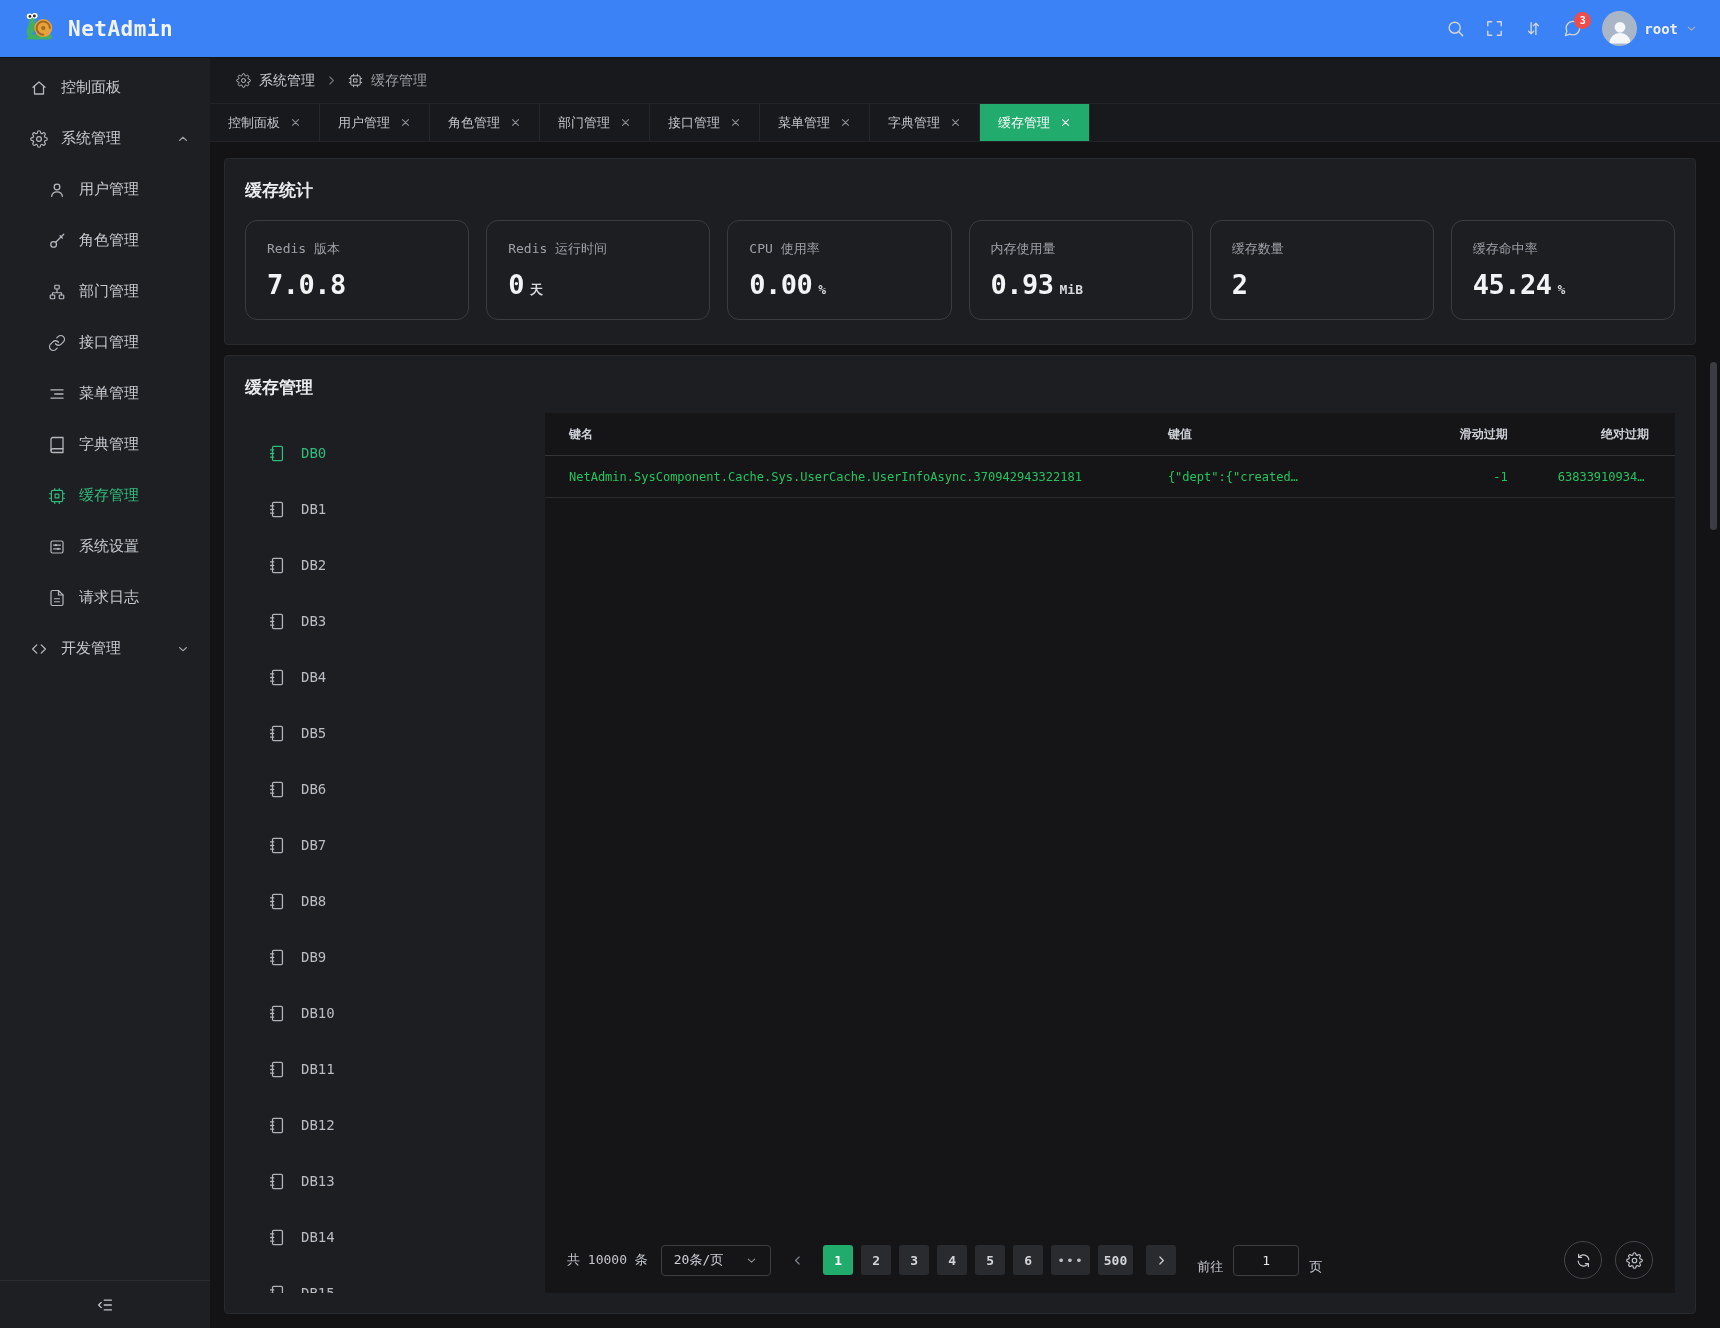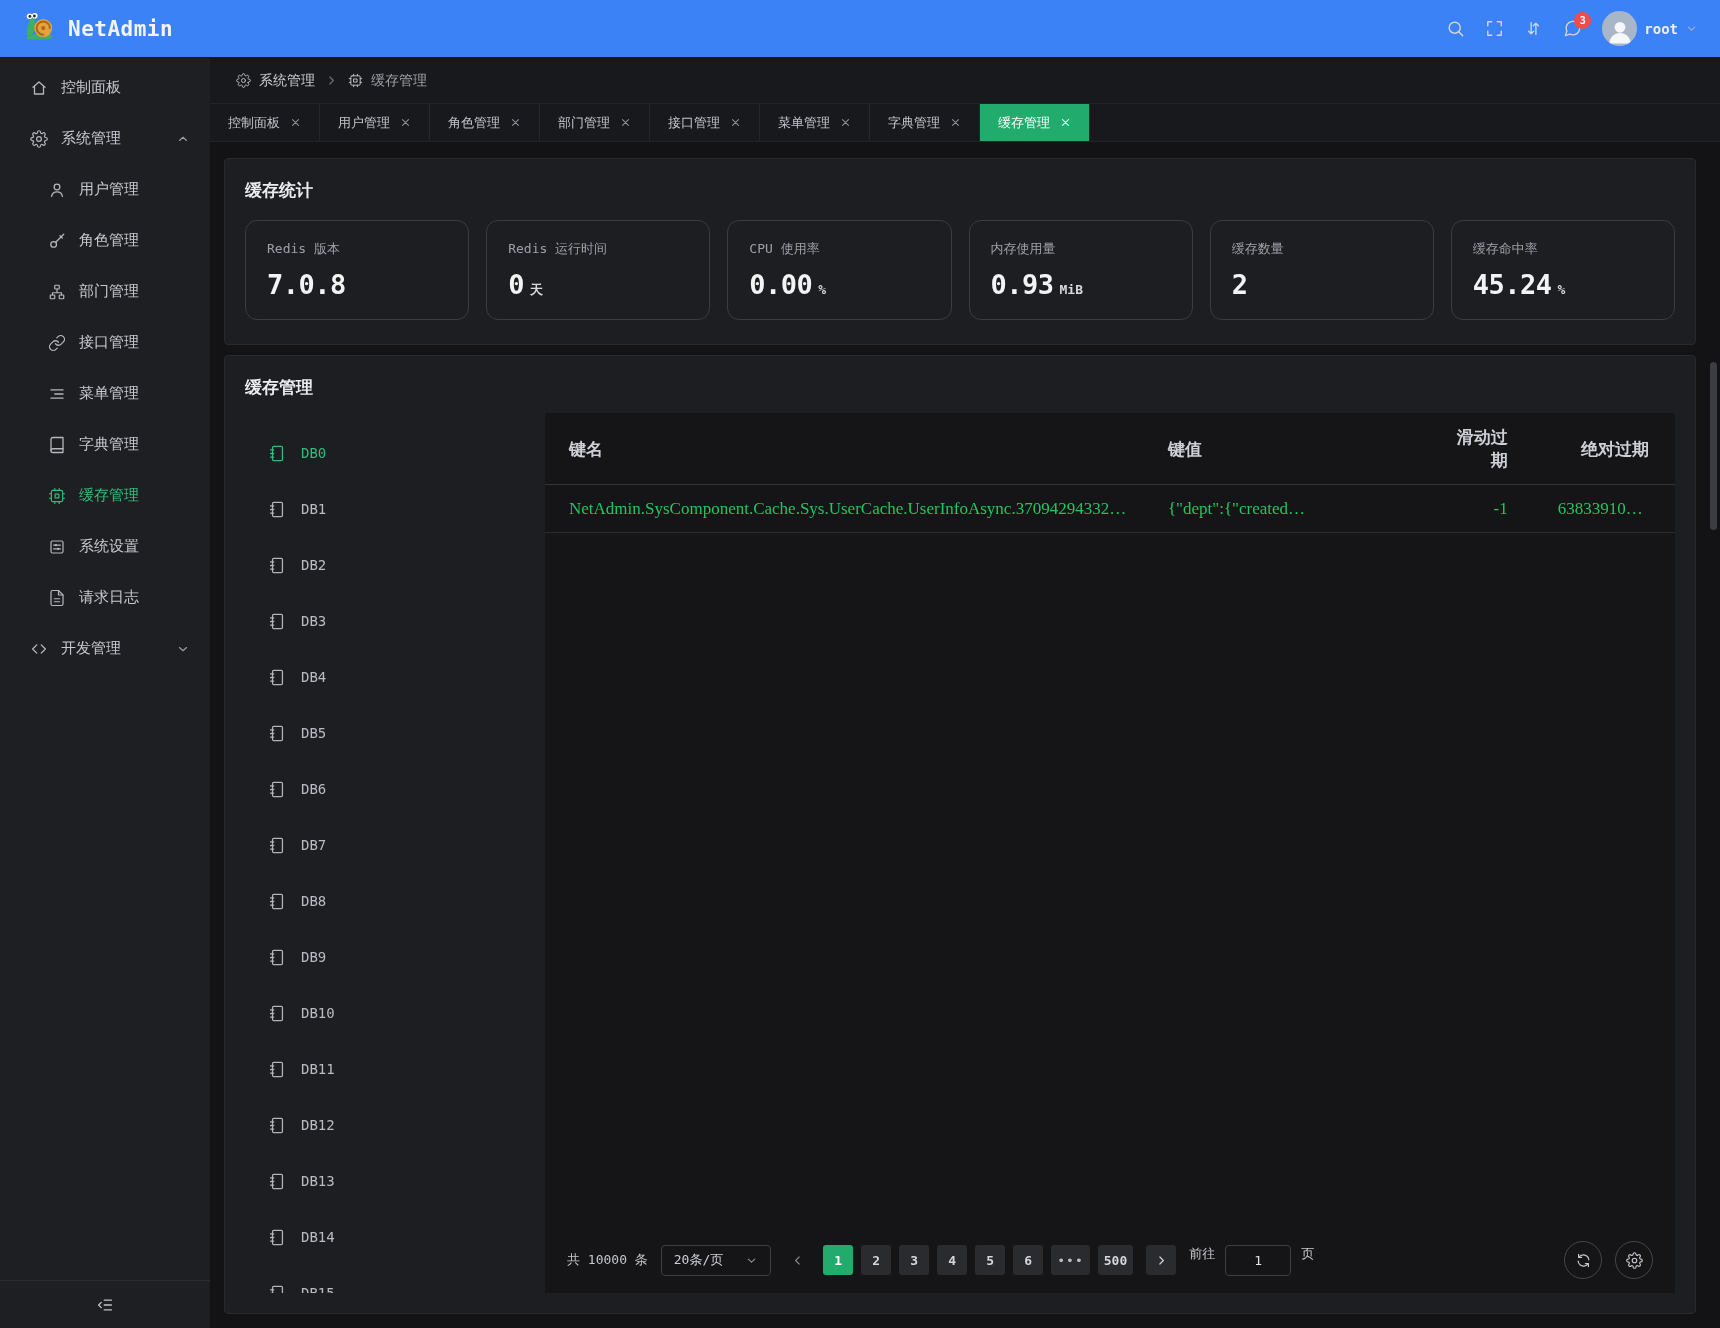--- a/index.html
+++ b/index.html
@@ -70,38 +70,38 @@
 
   .cache-panel { flex:1; min-height:0; padding:20px 20px 20px 20px; display:flex; flex-direction:column; }
   .cache-body { flex:1; min-height:0; display:flex; margin-top:14px; }
   .db-list { width:300px; flex:0 0 300px; overflow:hidden; padding-top:12px; }
   .db-item { height:56px; display:flex; align-items:center; gap:15px; padding-left:22px; color:#b9bcc2; font-size:14px; cursor:pointer; }
   .db-item .dicon { width:19px; height:19px; color:#b0b3b9; flex:0 0 19px; }
   .db-item.active { color:#2fbc7c; }
   .db-item.active .dicon { color:#2fbc7c; }
 
   .table-area { flex:1; min-width:0; background:#151518; display:flex; flex-direction:column; }
-  table { width:100%; border-collapse:collapse; font-size:17px; table-layout:fixed;font-family:Liberation Serif, serif; }
+  table { width:100%; border-collapse:collapse; font-size:12px; table-layout:fixed; }
   th { text-align:left; font-weight:700; color:#cdd0d6; padding:13px 16px 12px 24px; border-bottom:1px solid #333438; }
   td { color:#22c55e; padding:14px 16px 13px 24px; border-bottom:1px solid #2a2b2f; white-space:nowrap; overflow:hidden; text-overflow:ellipsis; }
   th.num, td.num { text-align:right; padding-right:26px; }
 
   
   .pager { margin-top:auto; height:66px; display:flex; align-items:center; gap:13px; padding:0 22px; font-size:13px; color:#c6c9cf; }
   .pager-total { color:#c2c5cb; }
   .page-size { border:1px solid #3d3f43; border-radius:4px; height:31px; padding:0 12px; display:flex; align-items:center; gap:22px; cursor:pointer; color:#cdd0d6; }
   .page-size .chev { width:13px; height:13px; color:#8f929a; }
   .page-arrow { width:26px; height:30px; display:flex; align-items:center; justify-content:center; color:#7e8188; cursor:pointer; }
   .page-arrow svg { width:13px; height:13px; }
   .page-arrow.boxed { width:30px; background:#2a2b2f; border-radius:3px; color:#cdd0d6; }
   .pages { display:flex; gap:8px; align-items:center; }
   .page-btn { min-width:30px; height:30px; padding:0 6px; background:#2a2b2f; border-radius:3px; display:flex; align-items:center; justify-content:center; color:#d2d5da; font-weight:700; cursor:pointer; }
   .page-btn.active { background:#21ab6d; color:#fff; }
   .page-btn.dots { letter-spacing:1px; font-weight:400; color:#b9bcc2; }
-  .goto { display:flex; align-items:flex-start; gap:10px; margin-left:0; }
+  .goto { display:flex; align-items:flex-end; gap:10px; margin-left:8px; }
   .goto input { width:66px; height:31px; background:transparent; border:1px solid #3d3f43; border-radius:4px; color:#e3e5e9; text-align:center; font-size:13px; font-family:inherit; outline:none; }
   .pager-actions { margin-left:auto; display:flex; gap:13px; }
   .round-btn { width:38px; height:38px; border-radius:50%; border:1px solid #44464b; display:flex; align-items:center; justify-content:center; color:#c6c9cf; cursor:pointer; background:transparent; }
   .round-btn svg { width:17px; height:17px; }
 
   .scroll-thumb { position:absolute; right:3px; top:362px; width:7px; height:168px; background:#3b3d42; border-radius:4px; }
 </style>
 </head>
 <body>
 

